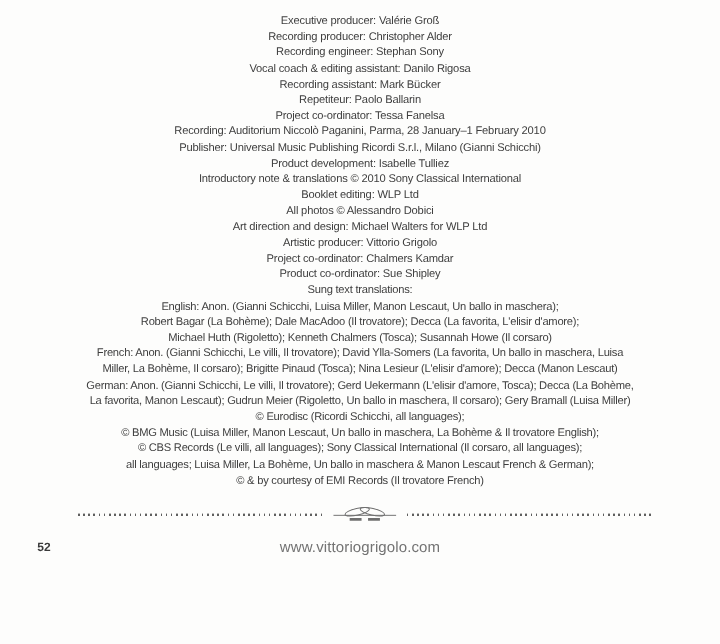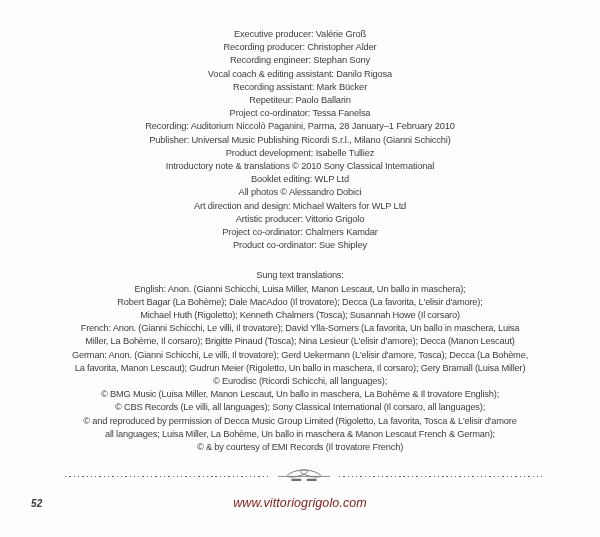--- a/index.html
+++ b/index.html
@@ -11,32 +11,31 @@
     position: relative;
     width: 600px;
     height: 537px;
     margin: 0 auto;
     background: #fdfdfc;
     font-family: "Liberation Sans", "DejaVu Sans", sans-serif;
     color: #3e3e3e;
     overflow: hidden;
   }
   .credits-block {
-    padding-top: 28px;
+    padding-top: 11px;
     text-align: center;
   }
   .credits-block .line {
     font-size: 9.3px;
     line-height: 13.2px;
     letter-spacing: -0.15px;
     white-space: nowrap;
     color: #3e3e3e;
   }
   .translations-block {
-    margin-top: 17px;
     text-align: center;
   }
   .translations-block .line,
   .translations-heading {
     font-size: 9.3px;
     line-height: 13.2px;
     letter-spacing: -0.2px;
     white-space: nowrap;
     color: #3e3e3e;
   }
@@ -52,36 +51,35 @@
   }
   .ornament {
     flex: 0 0 auto;
     margin: 0 7px;
     display: block;
   }
   .footer-row {
     position: relative;
     margin-top: 11px;
     height: 20px;
-    font-style: italic;
   }
   .page-number {
     position: absolute;
     left: 31px;
     top: 2px;
     font-size: 10px;
     font-weight: 700;
     letter-spacing: 0.2px;
     color: #3a3a3a;
   }
   .website-url {
     text-align: center;
     font-size: 12.5px;
     letter-spacing: 0.1px;
-    color: #7f1d1d;
+    color: #737373;
   }
 </style>
 </head>
 <body>
 
 <div class="page">
 
   <div class="credits-block">
     <div class="line">Executive producer: Valérie Groß</div>
     <div class="line">Recording producer: Christopher Alder</div>
@@ -107,21 +105,20 @@
     <div class="line">English: Anon. (Gianni Schicchi, Luisa Miller, Manon Lescaut, Un ballo in maschera);</div>
     <div class="line">Robert Bagar (La Bohème); Dale MacAdoo (Il trovatore); Decca (La favorita, L'elisir d'amore);</div>
     <div class="line">Michael Huth (Rigoletto); Kenneth Chalmers (Tosca); Susannah Howe (Il corsaro)</div>
     <div class="line">French: Anon. (Gianni Schicchi, Le villi, Il trovatore); David Ylla-Somers (La favorita, Un ballo in maschera, Luisa</div>
     <div class="line">Miller, La Bohème, Il corsaro); Brigitte Pinaud (Tosca); Nina Lesieur (L'elisir d'amore); Decca (Manon Lescaut)</div>
     <div class="line">German: Anon. (Gianni Schicchi, Le villi, Il trovatore); Gerd Uekermann (L'elisir d'amore, Tosca); Decca (La Bohème,</div>
     <div class="line">La favorita, Manon Lescaut); Gudrun Meier (Rigoletto, Un ballo in maschera, Il corsaro); Gery Bramall (Luisa Miller)</div>
     <div class="line">© Eurodisc (Ricordi Schicchi, all languages);</div>
     <div class="line">© BMG Music (Luisa Miller, Manon Lescaut, Un ballo in maschera, La Bohème &amp; Il trovatore English);</div>
     <div class="line">© CBS Records (Le villi, all languages); Sony Classical International (Il corsaro, all languages);</div>
-    <div class="line">© and reproduced by permission of Decca Music Group Limited (Rigoletto, La favorita, Tosca &amp; L'elisir d'amore</div>
     <div class="line">all languages; Luisa Miller, La Bohème, Un ballo in maschera &amp; Manon Lescaut French &amp; German);</div>
     <div class="line">© &amp; by courtesy of EMI Records (Il trovatore French)</div>
   </div>
 
   <div class="footer-rule">
     <div class="dots"></div>
     <svg class="ornament" width="56" height="18" viewBox="0 0 60 20" aria-hidden="true">
       <g stroke="#6f6f6f" fill="none" stroke-width="0.9">
         <line x1="1" y1="10.5" x2="59" y2="10.5"></line>
         <ellipse cx="23" cy="7.2" rx="11.5" ry="3.1" transform="rotate(-13 23 7.2)"></ellipse>

